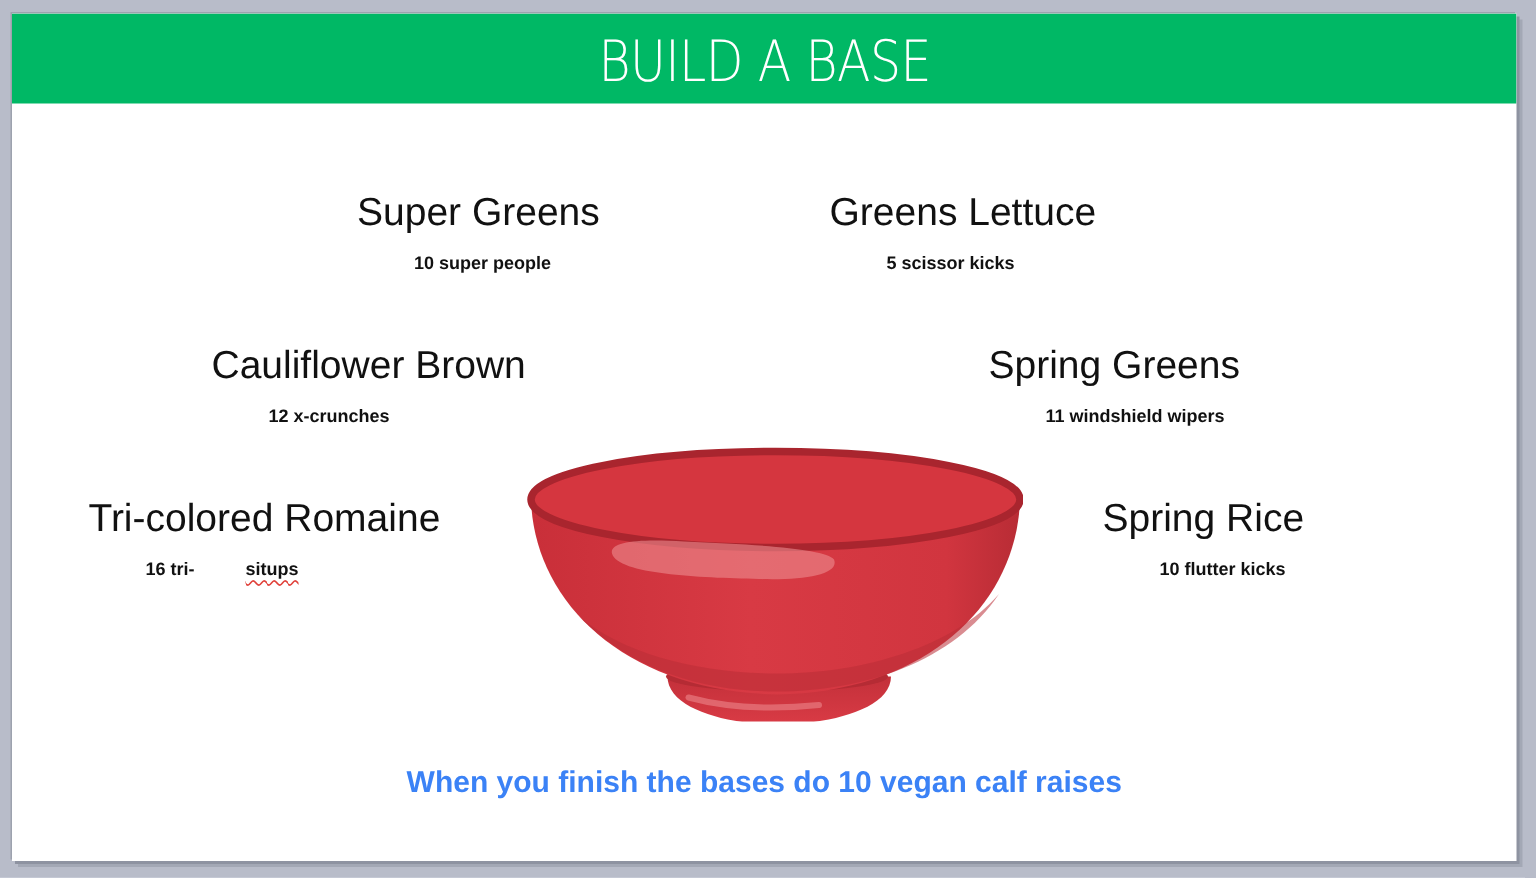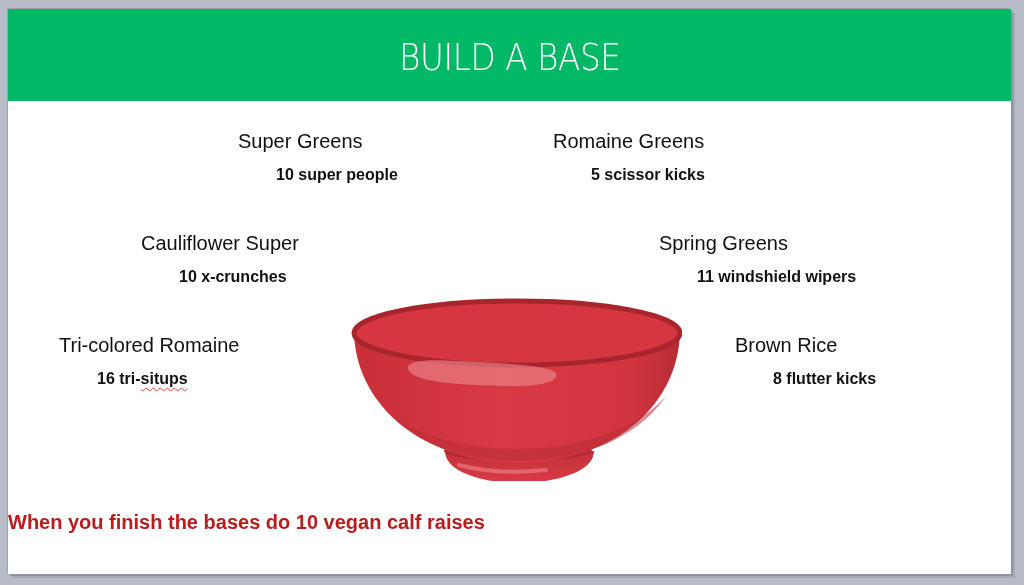--- a/index.html
+++ b/index.html
@@ -25,21 +25,21 @@
     height: 565px;
     background: #ffffff;
     box-shadow: 2px 2px 0 #8e93a1, 4px 4px 0 #a3a8b5, -1px -1px 0 #9da2ae;
     overflow: hidden;
   }
   .header {
     position: absolute;
     left: 0;
     top: 0;
     width: 100%;
-    height: 92px;
+    height: 60px;
     background: #00b865;
     display: flex;
     align-items: center;
     justify-content: center;
   }
   .title {
     color: #ffffff;
     font-family: "DejaVu Sans", sans-serif;
     font-weight: 200;
     font-size: 38px;
@@ -49,47 +49,49 @@
     -webkit-font-smoothing: antialiased;
   }
   .item {
     position: absolute;
     color: #111111;
   }
   .item .name {
     position: absolute;
     left: 0;
     top: 0;
-    font-size: 20px;
+    font-size: 26px;
     white-space: nowrap;
     line-height: 28px;
     font-weight: 400;
   }
   .item .reps {
     position: absolute;
     left: 38px;
     top: 36px;
-    font-size: 16px;
+    font-size: 12px;
     font-weight: 700;
     white-space: nowrap;
     line-height: 24px;
   }
   .squiggle {
     text-decoration: underline wavy #e0413a;
     text-decoration-thickness: 1px;
     text-underline-offset: 3px;
+    margin-left: 34px;
   }
   .footer {
     position: absolute;
     left: 0;
     width: 100%;
     top: 502px;
+    text-align: center;
     font-size: 20px;
     font-weight: 700;
-    color: #b91c1c;
+    color: #3b82f6;
     white-space: nowrap;
   }
   .bowl {
     position: absolute;
     left: 338px;
     top: 282px;
     width: 336px;
     height: 190px;
   }
 </style>
@@ -102,42 +104,42 @@
     <div class="header">
       <div class="title">BUILD A BASE</div>
     </div>
 
     <div class="item" style="left:230px; top:118px;">
       <div class="name">Super Greens</div>
       <div class="reps">10 super people</div>
     </div>
 
     <div class="item" style="left:545px; top:118px;">
-      <div class="name">Romaine Greens</div>
+      <div class="name">Greens Lettuce</div>
       <div class="reps">5 scissor kicks</div>
     </div>
 
     <div class="item" style="left:133px; top:220px;">
-      <div class="name">Cauliflower Super</div>
-      <div class="reps">10 x-crunches</div>
+      <div class="name">Cauliflower Brown</div>
+      <div class="reps">12 x-crunches</div>
     </div>
 
     <div class="item" style="left:651px; top:220px;">
       <div class="name">Spring Greens</div>
       <div class="reps">11 windshield wipers</div>
     </div>
 
     <div class="item" style="left:51px; top:322px;">
       <div class="name">Tri-colored Romaine</div>
       <div class="reps"><span>16 tri-</span><span class="squiggle">situps</span></div>
     </div>
 
     <div class="item" style="left:727px; top:322px;">
-      <div class="name">Brown Rice</div>
-      <div class="reps">8 flutter kicks</div>
+      <div class="name">Spring Rice</div>
+      <div class="reps">10 flutter kicks</div>
     </div>
 
     <svg class="bowl" viewBox="0 0 336 190">
       <defs>
         <linearGradient id="bodyGrad" x1="0" y1="0" x2="1" y2="0">
           <stop offset="0" stop-color="#c92f39"></stop>
           <stop offset="0.45" stop-color="#d83a44"></stop>
           <stop offset="0.85" stop-color="#d1353f"></stop>
           <stop offset="1" stop-color="#b82c35"></stop>
         </linearGradient>

